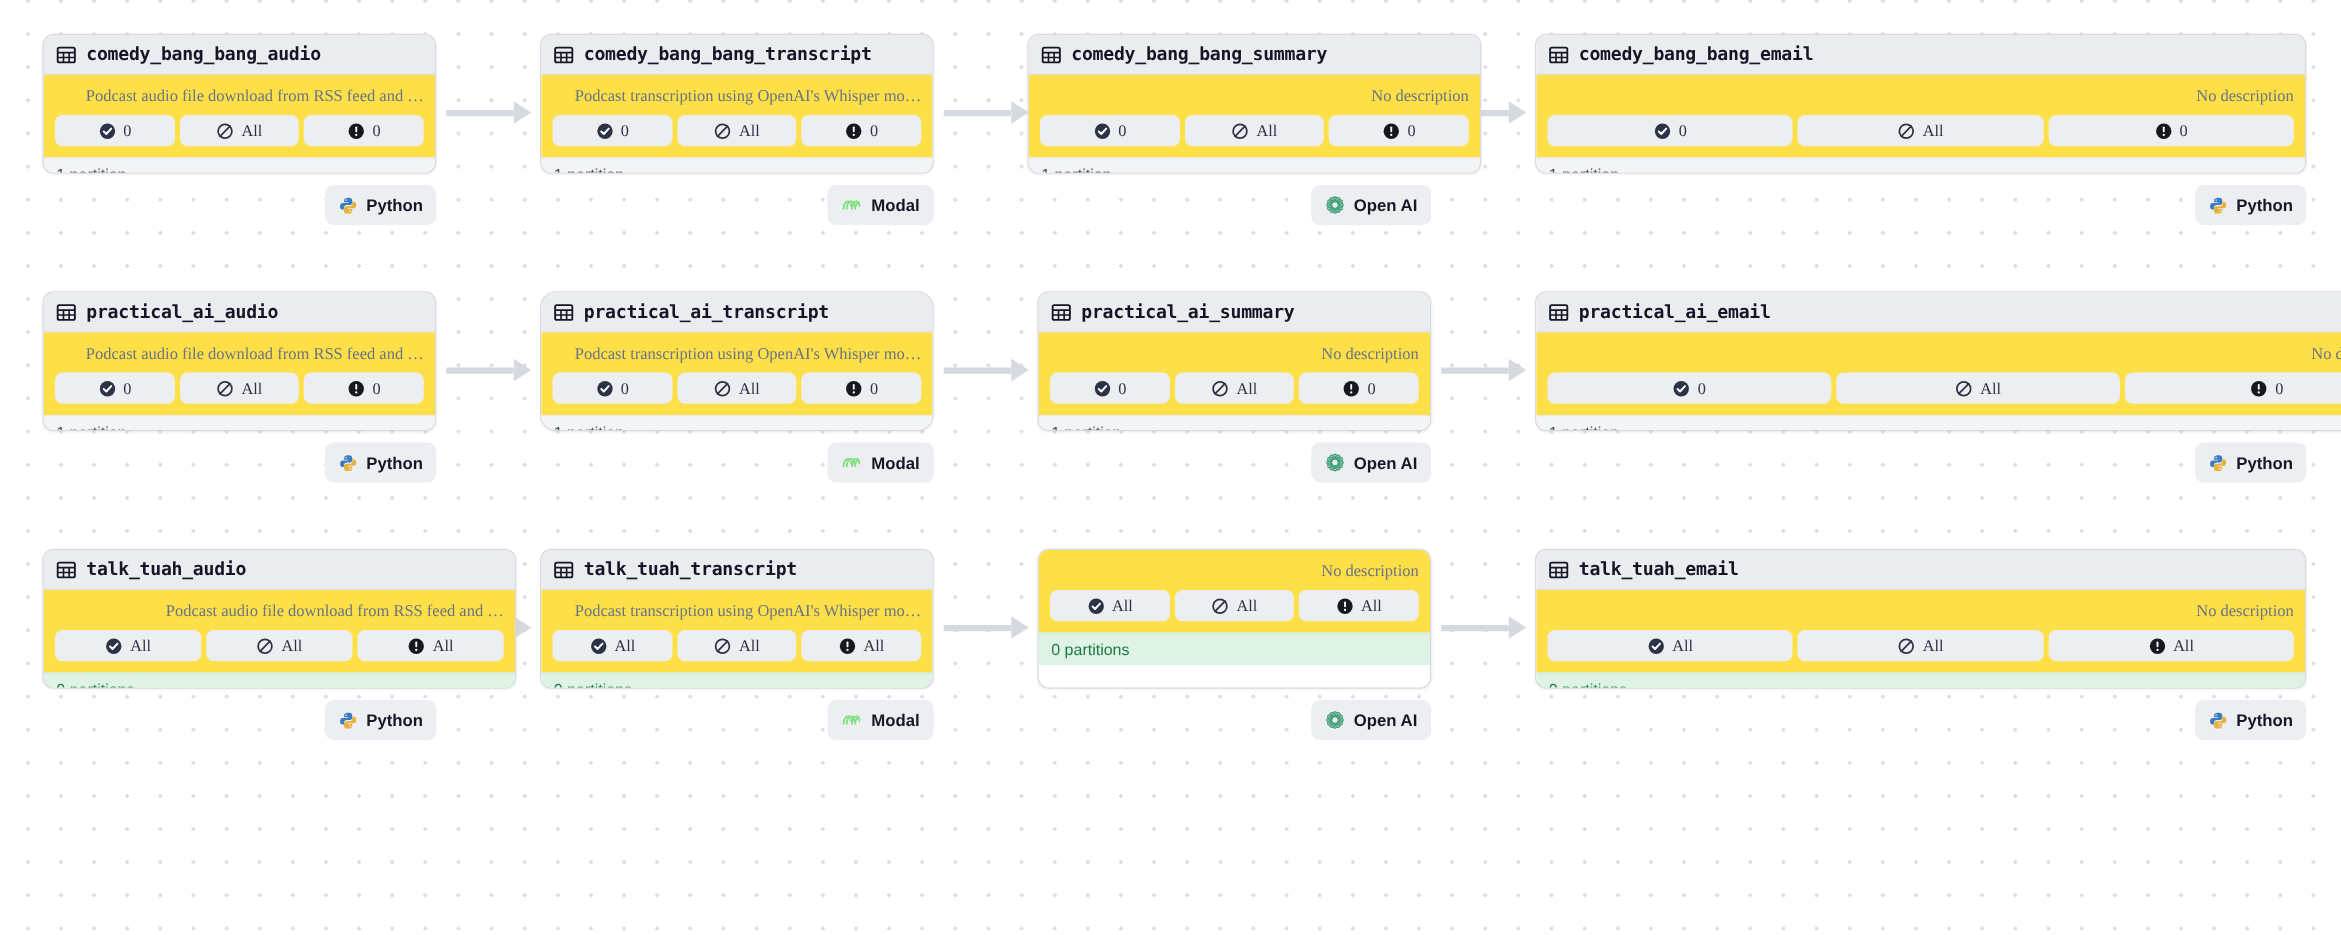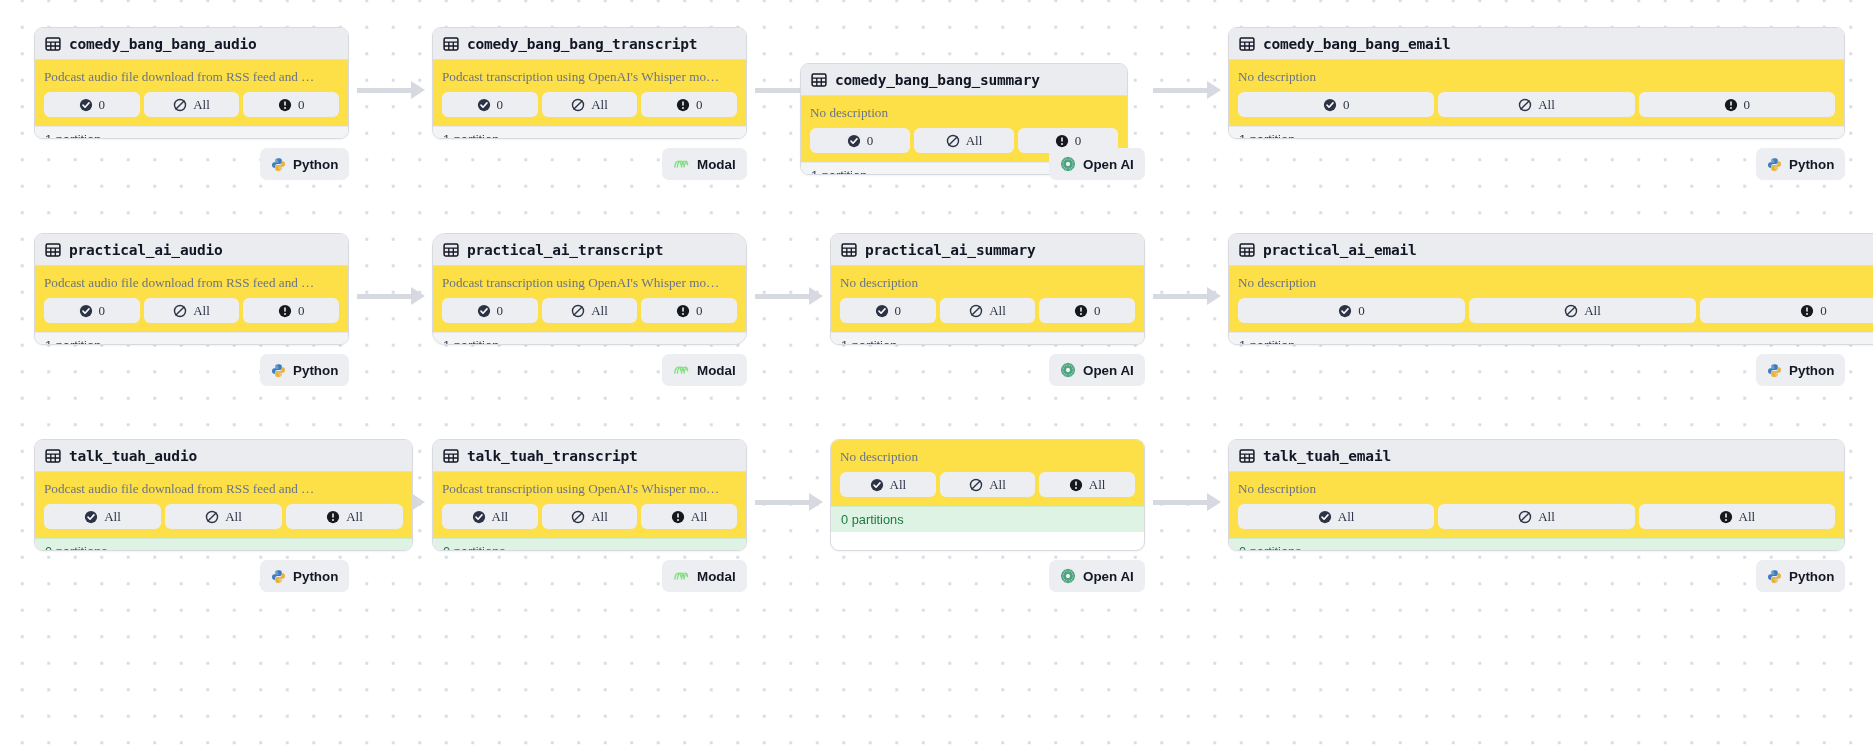--- a/index.html
+++ b/index.html
@@ -15,20 +15,21 @@
     background-color: #ffffff;
     background-image: radial-gradient(#dcdce3 1.4px, transparent 1.5px);
     background-size: 26.5px 26.5px;
     background-position: 9px 14px;
     position: relative;
   }
 
   #graph {
     position: absolute;
     inset: 0;
+    text-align: right;
   }
 
   
   .edge {
     position: absolute;
     height: 12px;
     display: flex;
     align-items: center;
     pointer-events: none;
   }
@@ -286,21 +287,21 @@
       <svg viewBox="0 0 20 16" width="17" height="14">
         <g fill="none" stroke="#7fe07f" stroke-width="1.7" stroke-linecap="round">
           <path d="M2.2 11.6 C2.2 7.2 4.3 4.6 6.4 4.6 C8.4 4.6 9.3 6.6 9.3 9.0"></path>
           <path d="M5.2 11.6 C5.2 7.2 7.3 4.6 9.4 4.6 C11.4 4.6 12.3 6.6 12.3 9.0"></path>
           <path d="M10.0 11.6 C10.0 7.2 12.1 4.6 14.2 4.6 C16.2 4.6 17.1 6.6 17.1 9.0"></path>
           <path d="M13.0 11.6 C13.0 8.6 14.1 6.6 15.6 6.6"></path>
         </g>
       </svg>
       <span>Modal</span>
     </div>
-    <div class="node" style="left: 800px; top: 27px; width: 328px; height: 112px; margin-top: 36px;">
+    <div class="node" style="left: 822px; top: 27px; width: 363px; height: 112px;">
       <div class="node-header">
         <svg viewBox="0 0 16 16" width="16" height="16" class="table-icon">
           <rect x="1.1" y="2.1" width="13.8" height="11.8" rx="1.4" fill="none" stroke="#141825" stroke-width="1.5"></rect>
           <line x1="1.1" y1="6.1" x2="14.9" y2="6.1" stroke="#141825" stroke-width="1.3"></line>
           <line x1="1.1" y1="10" x2="14.9" y2="10" stroke="#141825" stroke-width="1.3"></line>
           <line x1="5.8" y1="6.1" x2="5.8" y2="13.9" stroke="#141825" stroke-width="1.3"></line>
           <line x1="10.3" y1="6.1" x2="10.3" y2="13.9" stroke="#141825" stroke-width="1.3"></line>
         </svg>
         <span class="node-title">comedy_bang_bang_summary</span>
       </div>

